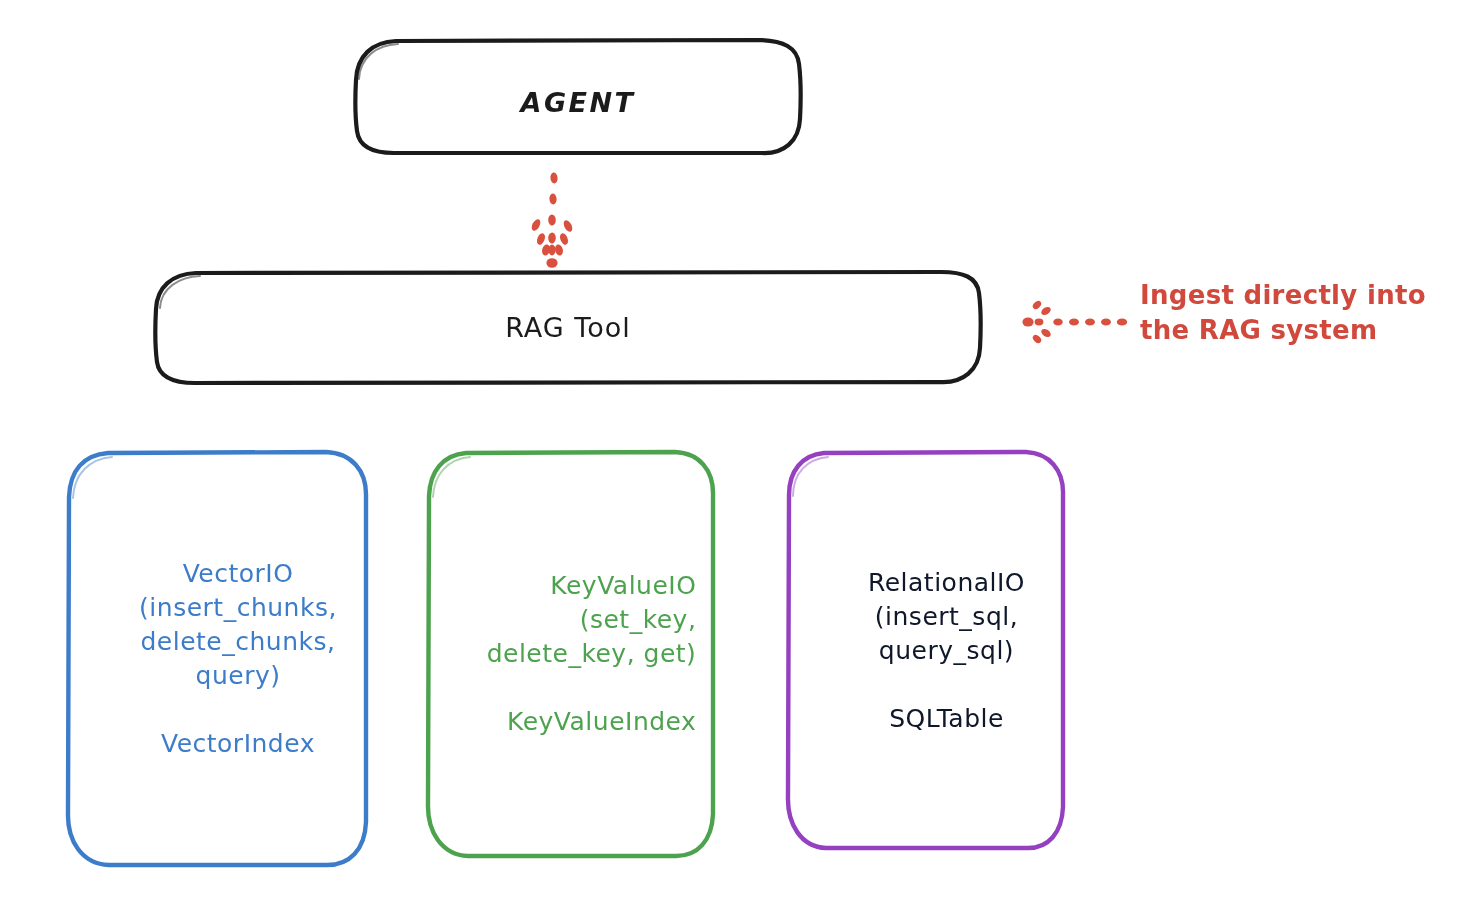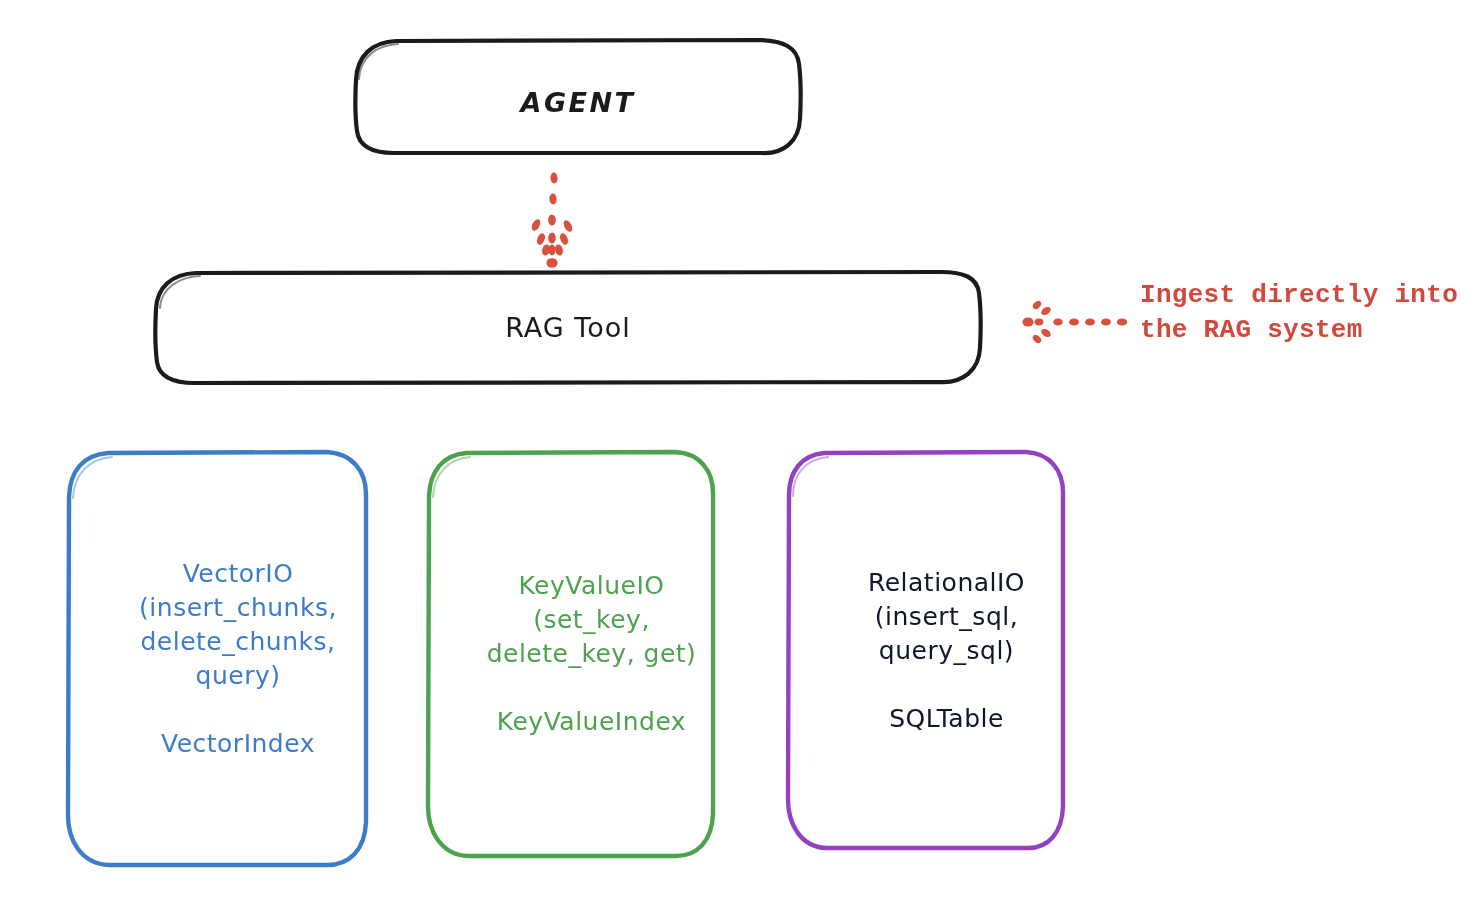--- a/index.html
+++ b/index.html
@@ -58,21 +58,21 @@
   }
   #node-ragtool .node-label {
     font-size: 27px;
     font-weight: 500;
     color: #1b1b1b;
     letter-spacing: 1px;
   }
 
   
   #node-vectorio { left: 68px;  top: 452px; width: 298px; height: 414px; }
-  #node-keyvalueio { left: 428px; top: 452px; width: 285px; height: 404px; }
+  #node-keyvalueio { left: 428px; top: 452px; width: 285px; height: 404px; text-align: right; }
   #node-relationalio { left: 788px; top: 452px; width: 275px; height: 397px; }
 
   .leaf .node-label {
     font-size: 25px;
     font-weight: 500;
     line-height: 1.36;
     margin-left: 42px;
   }
   #node-vectorio .node-label { color: #3d7cc9; }
   #node-keyvalueio .node-label { color: #4da24e; }
@@ -87,21 +87,20 @@
     z-index: 4;
     text-align: left;
   }
   #annotation-ingest .note-text {
     font-size: 26px;
     font-weight: 600;
     line-height: 1.33;
     color: #d1483c;
     white-space: pre-line;
     letter-spacing: 0.3px;
-    font-family: Liberation Mono, monospace;
   }
 </style>
 </head>
 <body>
 
 <svg id="canvas" viewBox="0 0 1484 910" xmlns="http://www.w3.org/2000/svg" aria-hidden="true">
 
   <g>
     <path d="M 396 41
              C 372 42, 357 56, 356 80

